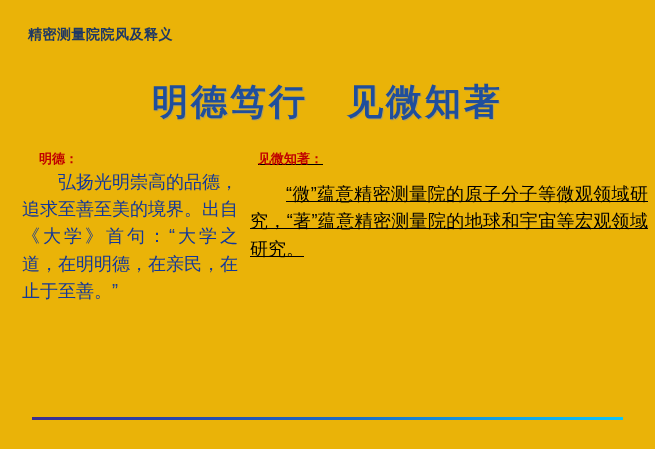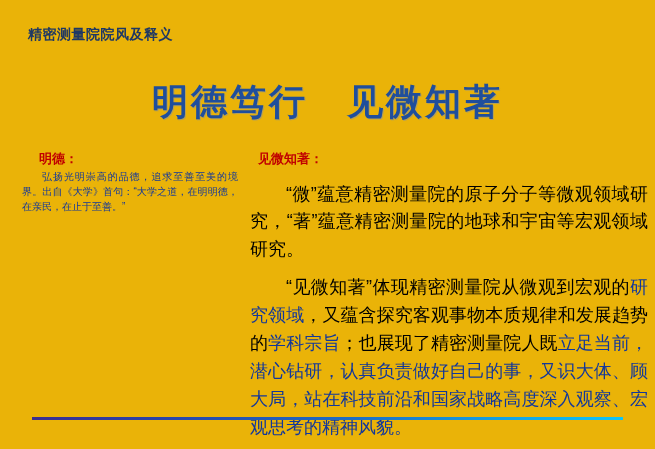--- a/index.html
+++ b/index.html
@@ -65,37 +65,38 @@
     left: 22px;
     top: 0;
     width: 216px;
   }
 
   .col-right {
     position: absolute;
     left: 250px;
     top: 0;
     width: 398px;
+    text-decoration: underline;
   }
 
   .sec-heading {
     color: #C00000;
     font-weight: bold;
     font-size: 13px;
     line-height: 1.35;
     margin: 0 0 1px 17px;
   }
 
   .col-right .sec-heading {
     margin-left: 8px;
     margin-bottom: 3px;
   }
 
   .body-text {
-    font-size: 10px;
+    font-size: 18px;
     line-height: 1.52;
     color: #12379B;
     margin: 0;
     text-align: justify;
     text-justify: inter-ideograph;
   }
 
   .body-text.indent {
     text-indent: 2em;
   }
@@ -163,23 +164,20 @@
 
       <div class="sec-heading">见微知著：</div>
 
 
       <div class="para-gap-sm"></div>
 
       <p class="body-black">“微”蕴意精密测量院的原子分子等微观领域研究，“著”蕴意精密测量院的地球和宇宙等宏观领域研究。</p>
 
       <div class="para-gap-sm"></div>
 
-      <p class="body-black">
-        <span class="blk">“见微知著”体现精密测量院从微观到宏观的</span><span class="hl-blue">研究领域</span><span class="blk">，又蕴含探究客观事物本质规律和发展趋势的</span><span class="hl-blue">学科宗旨</span><span class="blk">；也展现了精密测量院人既</span><span class="hl-blue">立足当前，潜心钻研，认真负责做好自己的事，又识大体、顾大局，站在科技前沿和国家战略高度深入观察、宏观思考的精神风貌。</span>
-      </p>
 
     </div>
 
   </div>
 
   <div class="bottom-rule"></div>
 
 </div>
 
 </body></html>

